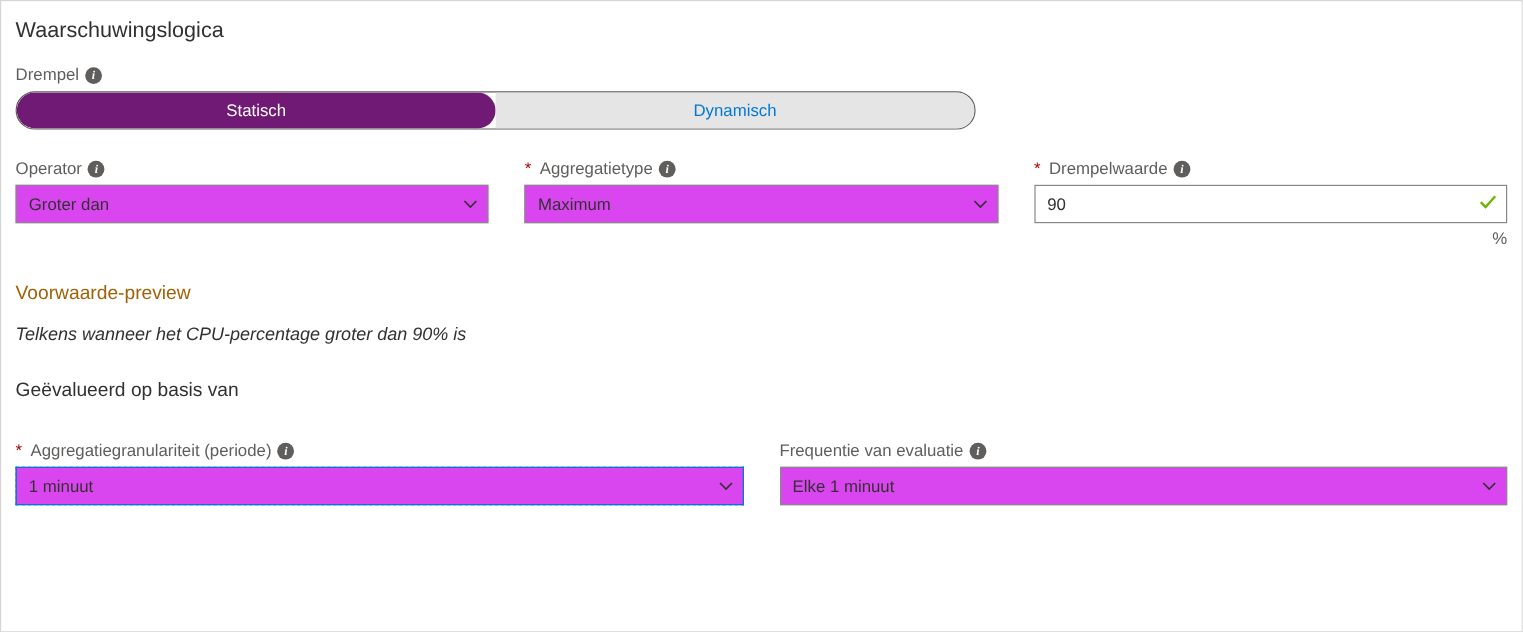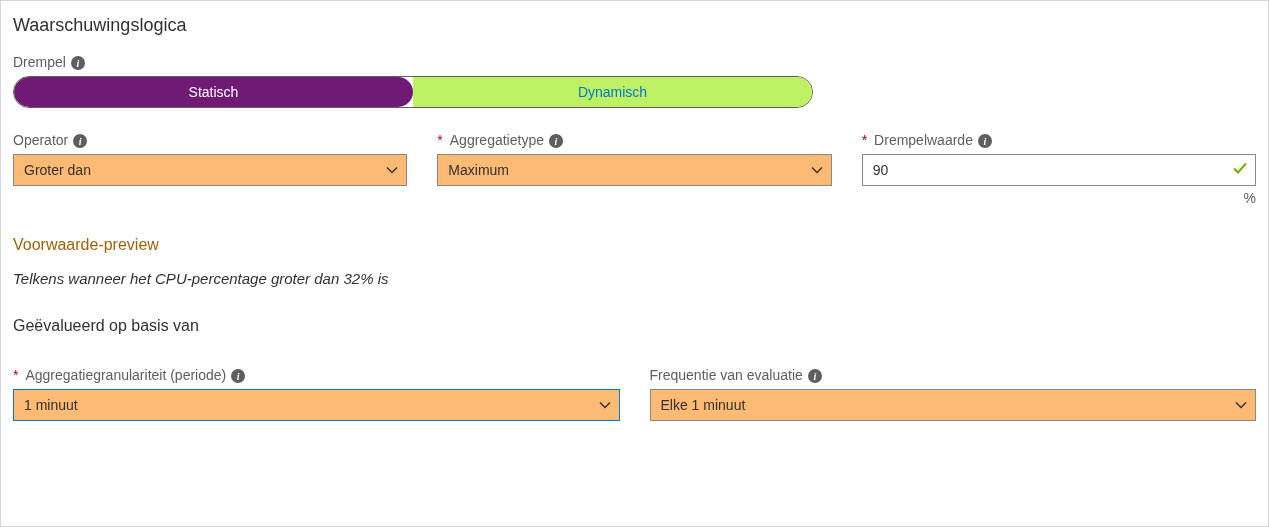--- a/index.html
+++ b/index.html
@@ -61,21 +61,21 @@
       height: 32px;
       margin-bottom: 24px;
     }
     .pill-toggle .pill {
       flex: 1;
       display: flex;
       align-items: center;
       justify-content: center;
       font-size: 14px;
       cursor: pointer;
-      background: #bef264;
+      background: #e5e5e5;
       color: #0078d4;
     }
     .pill-toggle .pill.active {
       background: #701a75;
       color: #fff;
       border-radius: 18px;
     }
     .row-3 {
       display: flex;
       gap: 30px;
@@ -86,21 +86,21 @@
       display: flex;
       flex-direction: column;
     }
     .select-wrap, .input-wrap {
       position: relative;
     }
     .select-box {
       width: 100%;
       height: 32px;
       border: 1px solid #8a8886;
-      background: #fdba74;
+      background: #d946ef;
       padding: 0 30px 0 10px;
       font-size: 14px;
       color: #323130;
       display: flex;
       align-items: center;
       cursor: pointer;
     }
     .select-box.focused {
       outline: 1px dashed #0078d4;
       outline-offset: -1px;
@@ -230,21 +230,21 @@
           <svg width="16" height="16" viewBox="0 0 16 16">
               <path d="M2 8 L6 12 L14 3" stroke="#6bb700" stroke-width="2" fill="none"></path>
             </svg>
         </span>
       </div>
       <div class="unit-row">%</div>
     </div>
   </div>
 
   <div class="preview-heading">Voorwaarde-preview</div>
-  <div class="preview-text">Telkens wanneer het CPU-percentage groter dan 32% is</div>
+  <div class="preview-text">Telkens wanneer het CPU-percentage groter dan 90% is</div>
 
   <div class="eval-heading">Geëvalueerd op basis van</div>
 
   <div class="row-2">
     <div class="col">
       <div class="label-row">
         <span class="req">*</span>
         <span>Aggregatiegranulariteit (periode)</span>
         <span class="info-icon">i</span>
       </div>

